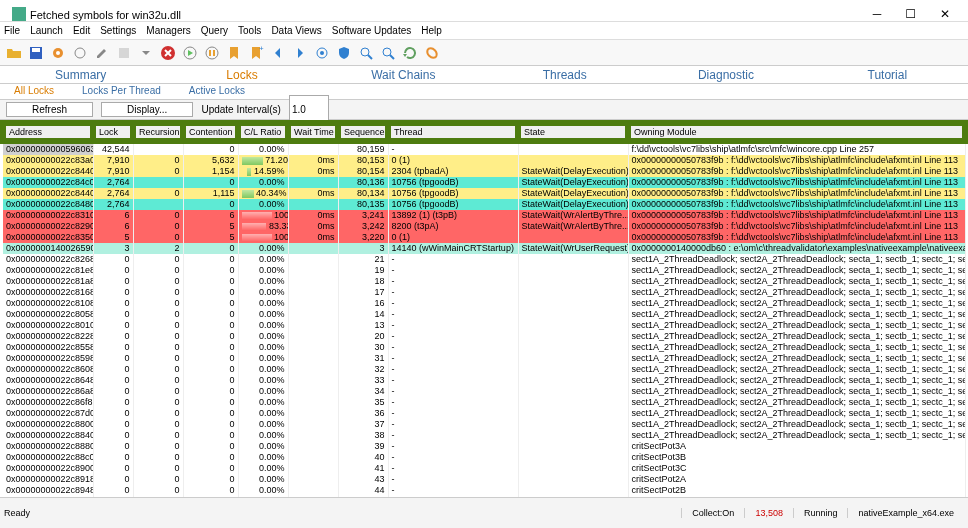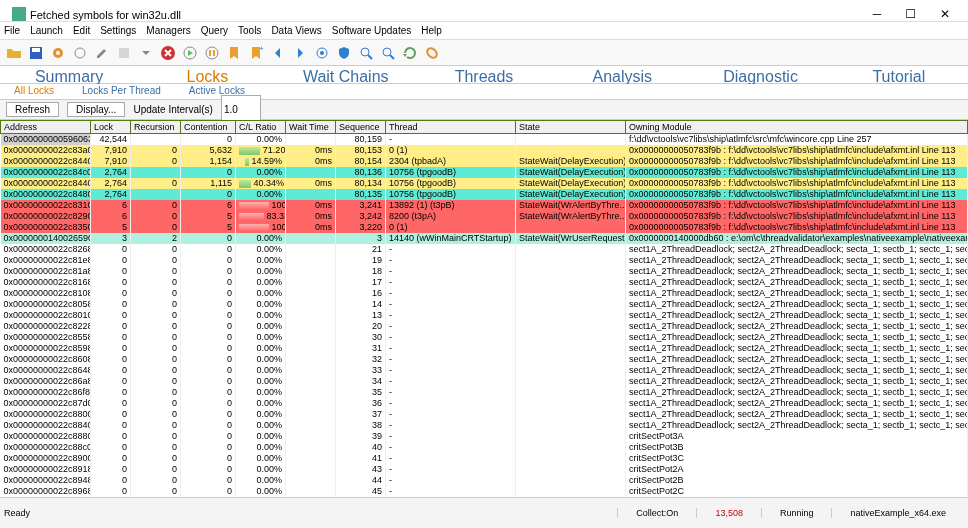--- a/index.html
+++ b/index.html
@@ -8,42 +8,42 @@
 .titlebar .icon { width: 14px; height: 14px; background: #4a8; margin-right: 4px; }
 .titlebar .title { flex: 1; font-size: 11px; }
 .winbtns { display: flex; gap: 12px; font-size: 12px; }
 .winbtns span { cursor: pointer; padding: 0 6px; }
 .menubar { height: 18px; background: #fff; display: flex; align-items: center; padding: 0 4px; border-bottom: 1px solid #ddd; font-size: 10px; }
 .menubar span { margin-right: 10px; cursor: pointer; }
 .toolbar { height: 26px; background: #f8f8f8; display: flex; align-items: center; padding: 0 4px; border-bottom: 1px solid #ccc; gap: 2px; }
 .tool { width: 20px; height: 20px; display: flex; align-items: center; justify-content: center; cursor: pointer; border-radius: 2px; }
 .tool svg { width: 16px; height: 16px; }
 .tabbar1 { height: 18px; background: #fff; display: flex; border-bottom: 1px solid #ccc; }
-.tab1 { flex: 1; text-align: center; font-size: 16px; color: #3a6ea5; padding: 2px; cursor: pointer; }
+.tab1 { flex: 1; text-align: center; font-size: 12px; color: #3a6ea5; padding: 2px; cursor: pointer; }
 .tab1.active { color: #d97c00; font-weight: 500; }
 .tabbar2 { height: 16px; background: #fff; display: flex; border-bottom: 1px solid #ccc; font-size: 10px; }
 .tab2 { padding: 1px 14px; color: #3a6ea5; cursor: pointer; }
 .tab2.active { color: #d97c00; }
 .controls { height: 20px; background: #f4f4f4; display: flex; align-items: center; padding: 0 6px; gap: 8px; border-bottom: 1px solid #ccc; font-size: 10px; }
-.btn { background: #fff; border: 1px solid #aaa; padding: 1px 8px; cursor: pointer; font-size: 10px; }
+.btn { background: #fff; border: 1px solid #aaa; padding: 1px 25px; cursor: pointer; font-size: 10px; }
 .controls input { width: 40px; border: 1px solid #aaa; padding: 8px 2px; font-size: 10px; }
 .table-wrap { flex: 1; overflow: auto; background: #fff; }
 table { border-collapse: collapse; width: 100%; font-size: 9px; table-layout: fixed; }
-th { background: #f0f0f0; border: 1px solid #4d7c0f; padding: 1px 3px; text-align: left; font-weight: normal; position: sticky; top: 0; white-space: nowrap; overflow: hidden; }
+th { background: #f0f0f0; border: 6px solid #4d7c0f; padding: 1px 3px; text-align: left; font-weight: normal; position: sticky; top: 0; white-space: nowrap; overflow: hidden; }
 td { border-right: 1px solid #eee; padding: 0 3px; white-space: nowrap; overflow: hidden; text-overflow: clip; height: 11px; line-height: 11px; }
 td.r { text-align: right; }
 tr.g td:first-child { background: #d0d0d0; }
 tr.y td { background: #ffee88; }
 tr.t td { background: #5eead4; }
 tr.r td { background: #ff6666; }
 tr.c td { background: #b0f0e0; }
 .bar { display: inline-block; height: 8px; background: linear-gradient(#c0e8a0,#80c860); vertical-align: middle; }
 .barr { display: inline-block; height: 8px; background: linear-gradient(#ffb0b0,#ff6060); vertical-align: middle; }
 .statusbar { height: 31px; background: #f4f4f4; border-top: 1px solid #ccc; display: flex; align-items: center; font-size: 9px; padding: 0 4px; }
-.statusbar .seg { border-left: 1px solid #ccc; padding: 0 18px; }
+.statusbar .seg { border-left: 1px solid #ccc; padding: 0 10px; }
 .statusbar .flex { flex: 1; }
 .red { color: #c00; }
 </style>
 </head>
 <body>
 
 <div class="titlebar">
   <div class="icon"></div>
   <div class="title">Fetched symbols for win32u.dll</div>
   <div class="winbtns">
@@ -177,21 +177,20 @@
         <path fill="none" stroke="#e89030" stroke-width="2" d="M4 4a6 6 0 0 1 8 8M12 12a6 6 0 0 1-8-8"></path>
       </svg>
     </div>
 </div>
 
 <div class="tabbar1" id="tabs1">
     <div class="tab1">Summary</div>
     <div class="tab1 active">Locks</div>
     <div class="tab1">Wait Chains</div>
     <div class="tab1">Threads</div>
-    <div class="tab1">Analysis</div>
     <div class="tab1">Diagnostic</div>
     <div class="tab1">Tutorial</div>
   </div>
 <div class="tabbar2" id="tabs2">
     <div class="tab2 active">All Locks</div>
     <div class="tab2">Locks Per Thread</div>
     <div class="tab2">Active Locks</div>
   </div>
 
 <div class="controls">

